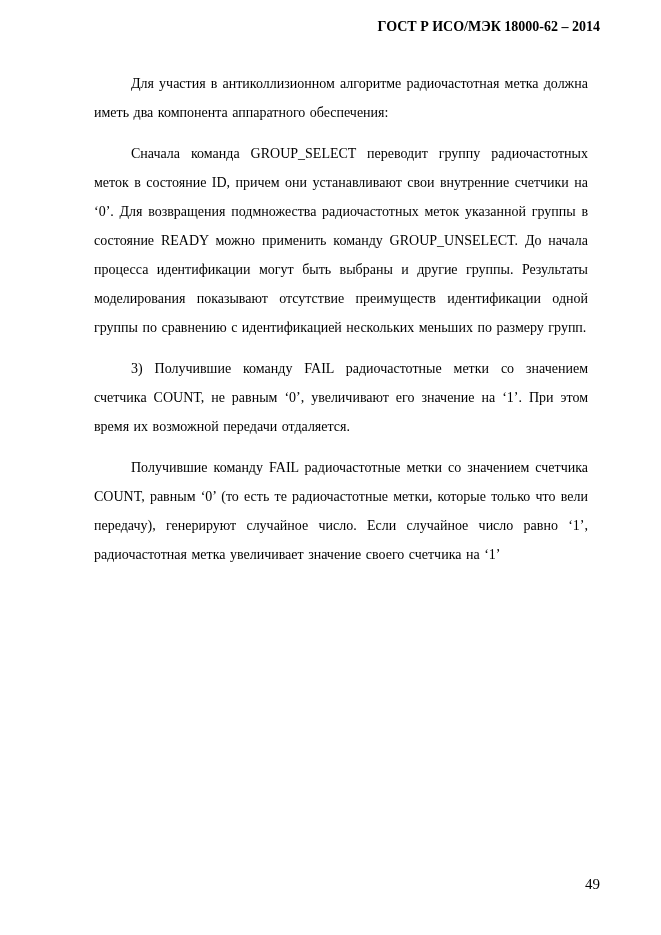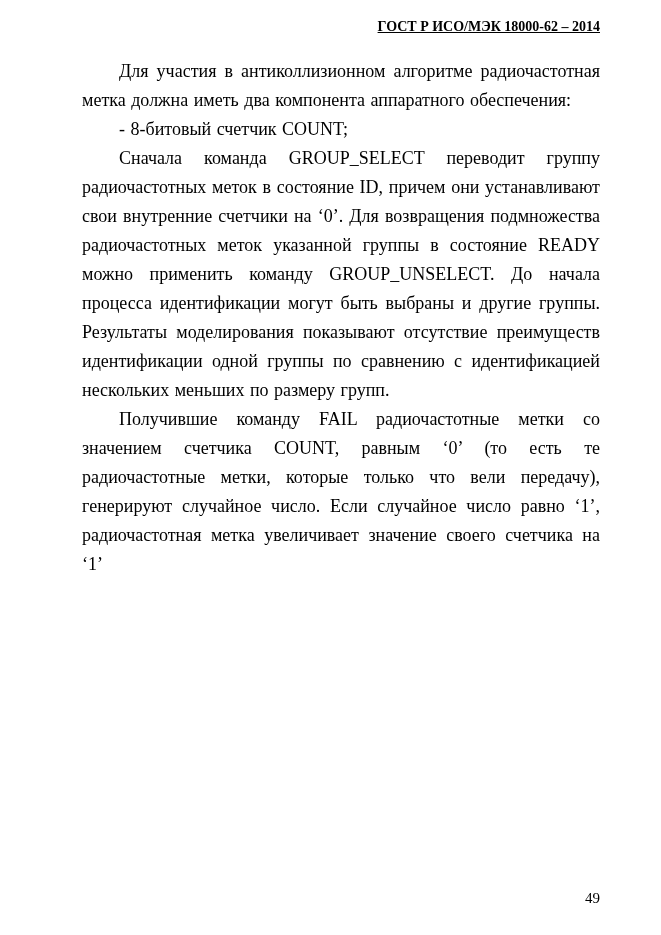--- a/index.html
+++ b/index.html
@@ -19,55 +19,54 @@
   }
   .doc-header {
     position: absolute;
     top: 18px;
     left: 82px;
     right: 61px;
     text-align: right;
     font-weight: bold;
     font-size: 14px;
     line-height: 18px;
-    text-decoration: underline;
   }
   .content {
     position: absolute;
     top: 57px;
     left: 82px;
     right: 61px;
   }
   .para {
-    margin: 0;
+    margin: 12px;
     padding: 0;
-    font-size: 18px;
+    font-size: 14px;
     line-height: 29px;
     text-align: justify;
     text-indent: 37px;
     word-spacing: 1px;
   }
   .page-number {
     position: absolute;
     right: 61px;
-    bottom: 28px;
+    bottom: 42px;
     font-size: 15px;
     line-height: 18px;
     text-align: right;
   }
 </style>
 </head>
 <body>
 
 <div class="page">
 
   <div class="doc-header">ГОСТ Р ИСО/МЭК 18000-62 – 2014</div>
 
   <div class="content">
     <p class="para">Для участия в антиколлизионном алгоритме радиочастотная метка должна иметь два компонента аппаратного обеспечения:</p>
-    <p class="para">- 8-битовый счетчик COUNT;</p>
     <p class="para">Сначала команда GROUP_SELECT переводит группу радиочастотных меток в состояние ID, причем они устанавливают свои внутренние счетчики на ‘0’. Для возвращения подмножества радиочастотных меток указанной группы в состояние READY можно применить команду GROUP_UNSELECT. До начала процесса идентификации могут быть вы­браны и другие группы. Результаты моделирования показывают отсутствие преимуществ идентификации одной группы по сравнению с идентификаци­ей нескольких меньших по размеру групп.</p>
+    <p class="para">3) Получившие команду FAIL радиочастотные метки со значением счетчика COUNT, не равным ‘0’, увеличивают его значение на ‘1’. При этом время их возможной передачи отдаляется.</p>
     <p class="para">Получившие команду FAIL радиочастотные метки со значением счет­чика COUNT, равным ‘0’ (то есть те радиочастотные метки, которые только что вели передачу), генерируют случайное число. Если случайное число равно ‘1’, радиочастотная метка увеличивает значение своего счетчика на ‘1’</p>
   </div>
 
   <div class="page-number">49</div>
 
 </div>
 
 </body></html>

